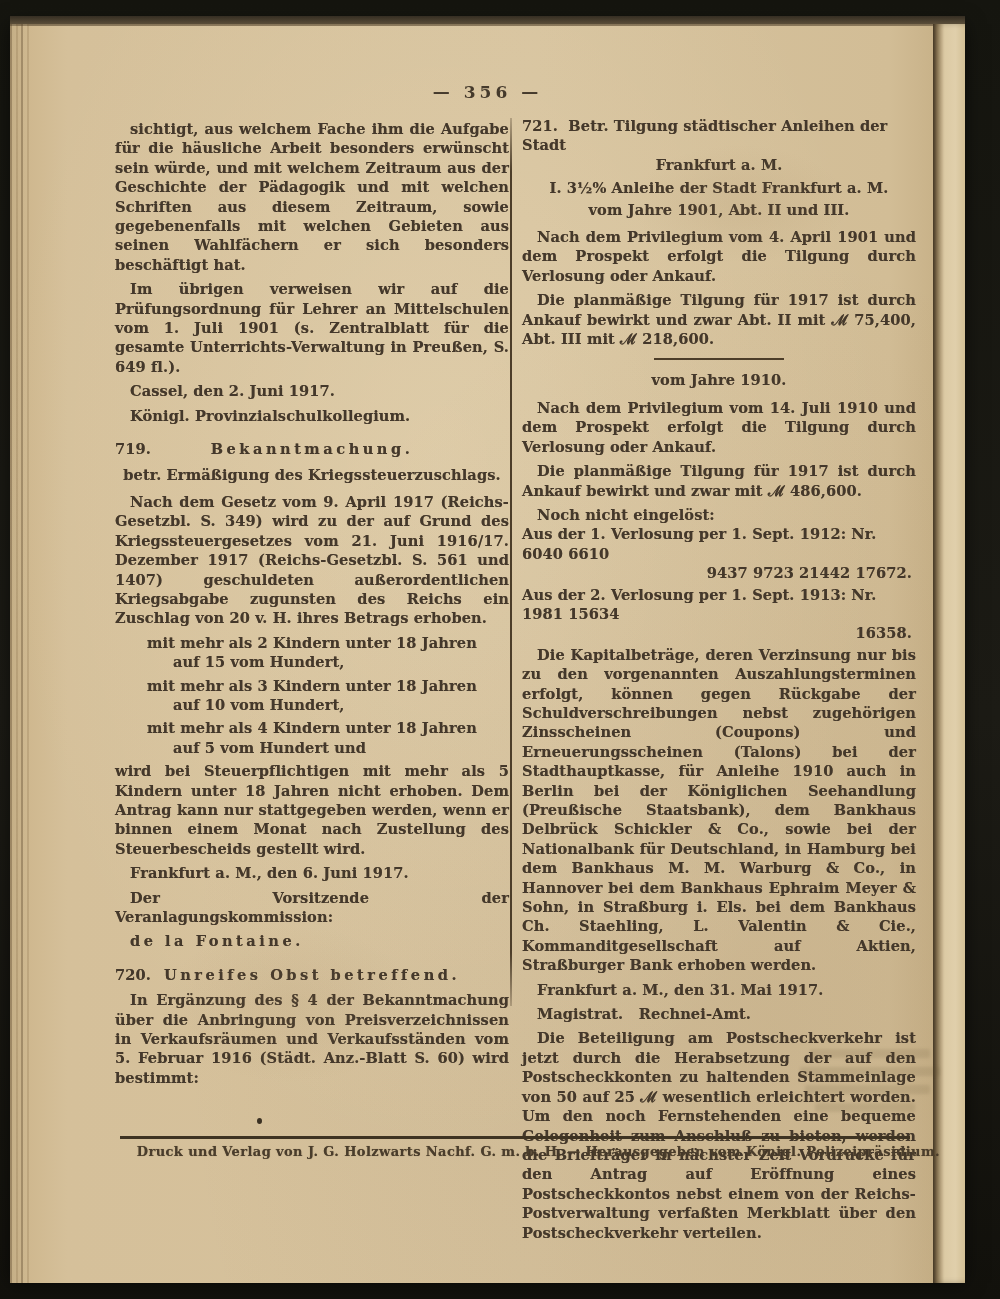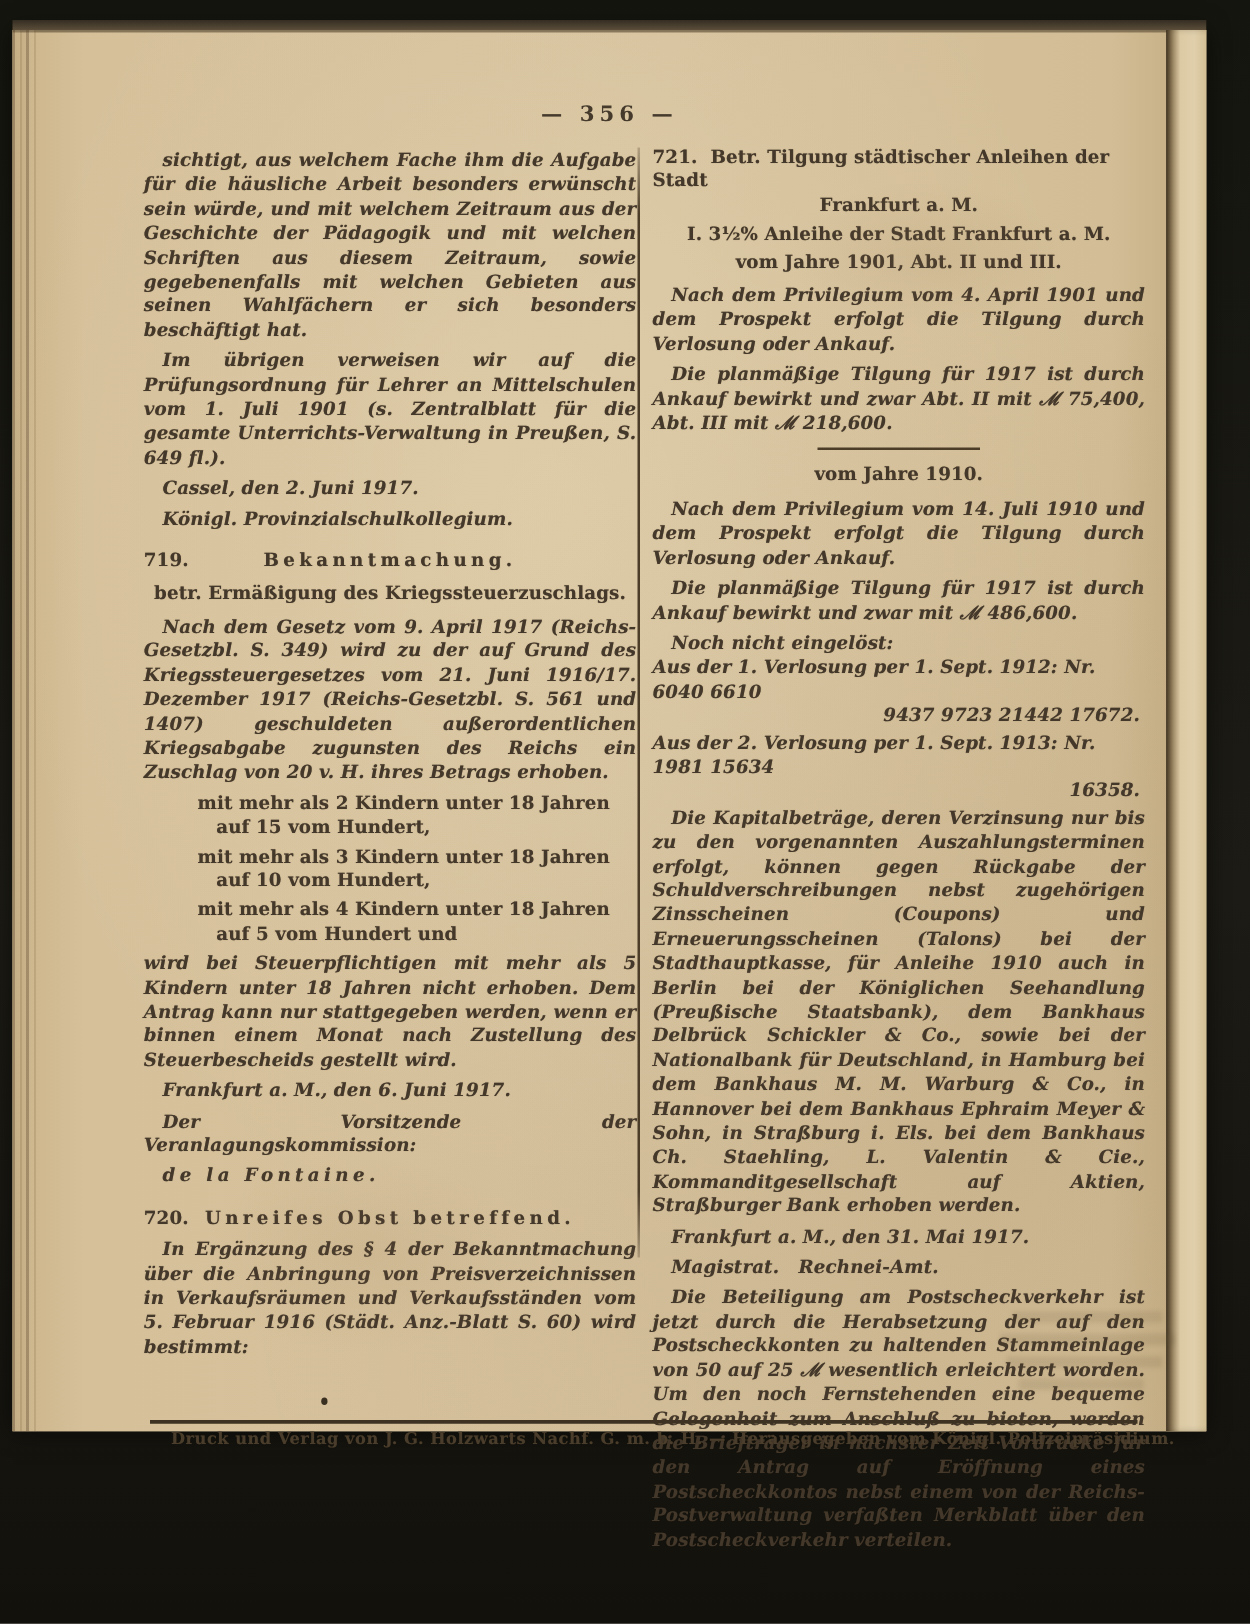--- a/index.html
+++ b/index.html
@@ -3,21 +3,21 @@
 <meta charset="utf-8">
 <style>
   html,body{margin:0;padding:0;}
   body{
     width:1000px;height:1299px;position:relative;overflow:hidden;
     background:linear-gradient(180deg,#15150f 0%,#1c1b15 55%,#12110c 100%);
     font-family:"DejaVu Serif","Liberation Serif",serif;
   }
   
   .page{
-    position:absolute;left:10px;top:24px;width:955px;height:1121px;
+    position:absolute;left:10px;top:24px;width:955px;height:1259px;
     background:
       radial-gradient(ellipse at 45% 35%, rgba(255,244,215,0.20), rgba(0,0,0,0) 60%),
       radial-gradient(ellipse at 80% 80%, rgba(120,90,55,0.10), rgba(0,0,0,0) 55%),
       linear-gradient(90deg,#c2ab82 0%,#cfb88f 2%,#d5c09a 6%,#d6c29d 55%,#d2bd96 92%,#c4ad83 99%),
       #d4bf99;
     box-shadow:0 0 18px rgba(0,0,0,0.55);
   }
   .page::before{ 
     content:"";position:absolute;left:0;top:-8px;width:100%;height:10px;
     background:linear-gradient(180deg,#3d3428,#7a684c);opacity:.8;
@@ -33,37 +33,37 @@
     position:absolute;right:0;top:0;width:32px;height:100%;
     background:linear-gradient(90deg,#6b5a42 0%,#a08a64 12%,#dccaa4 35%,#e0cfab 70%,#d3c096 100%);
     box-shadow:inset 6px 0 8px -4px rgba(40,30,15,0.8);
   }
   .stain{position:absolute;border-radius:50%;pointer-events:none;}
   
   .ink{color:#42362a;font-weight:700;}
   .col{position:absolute;width:394px;font-size:14.6px;line-height:19.4px;
        color:#44382b;font-weight:700;letter-spacing:0.1px;
        text-shadow:0 0 0.6px rgba(72,56,32,0.55);}
-  .col p{margin:0 0 5px 0;text-align:justify;text-indent:15px;font-style:italic;}
+  .col p{margin:0 0 5px 0;text-align:justify;text-indent:15px;}
   .col-left{left:105px;top:95px;}
   .col-right{left:512px;top:92px;}
   .col-rule{position:absolute;left:500px;top:94px;width:2px;height:888px;
             background:linear-gradient(180deg,rgba(60,45,28,0.25),#4c3d29 6%,#4c3d29 94%,rgba(60,45,28,0.25));}
   .pagenum{position:absolute;top:58px;left:0;width:100%;text-align:center;
            font-size:17px;letter-spacing:4px;color:#453a2c;font-weight:700;}
   .sec-head{position:relative;text-align:center;margin:14px 0 6px 0;}
   .sec-num{position:absolute;left:0;top:0;}
   .spread{letter-spacing:3.5px;}
   .subhead{text-align:center;margin:2px 0 8px 0;}
   .subhead .l2{margin-top:2px;}
   .dateline{text-indent:15px;margin:3px 0 2px 0;}
   .sig-right{text-align:right;padding-right:30px;margin:0 0 4px 0;}
   .sig-center{text-align:center;margin:0;}
   .kids{margin:2px 0 4px 0;}
-  .kids .k1{margin-left:43px;}
+  .kids .k1{margin-left:32px;}
   .kids .k2{margin-left:58px;margin-bottom:4px;}
   .lot .l1{text-indent:0;margin-bottom:0;text-align:left;}
   .lot .l2{text-align:right;margin:0 4px 2px 0;}
   .mini-rule{width:130px;height:2px;background:#4c3d29;margin:10px auto 10px auto;}
   .head721{text-align:left;position:relative;margin:0 0 4px 0;}
   .head721 .t1{display:block;}
   .head721 .t2{display:block;text-align:center;}
   
   .footer-rule{position:absolute;left:110px;top:1112px;width:790px;height:3px;background:#3e3322;}
   .footer-text{position:absolute;left:30px;top:1120px;width:900px;text-align:right;

